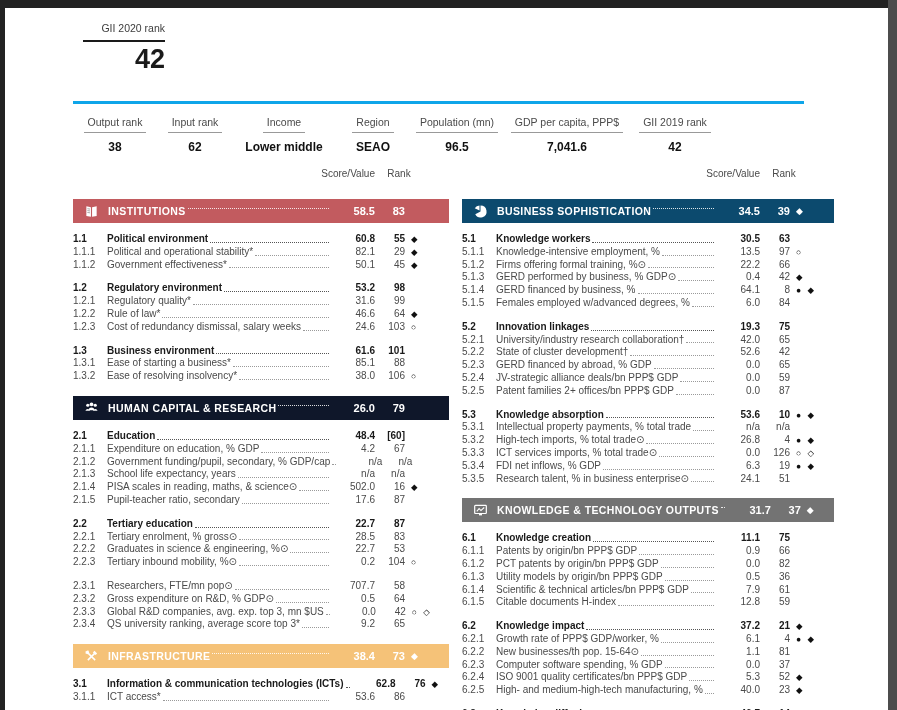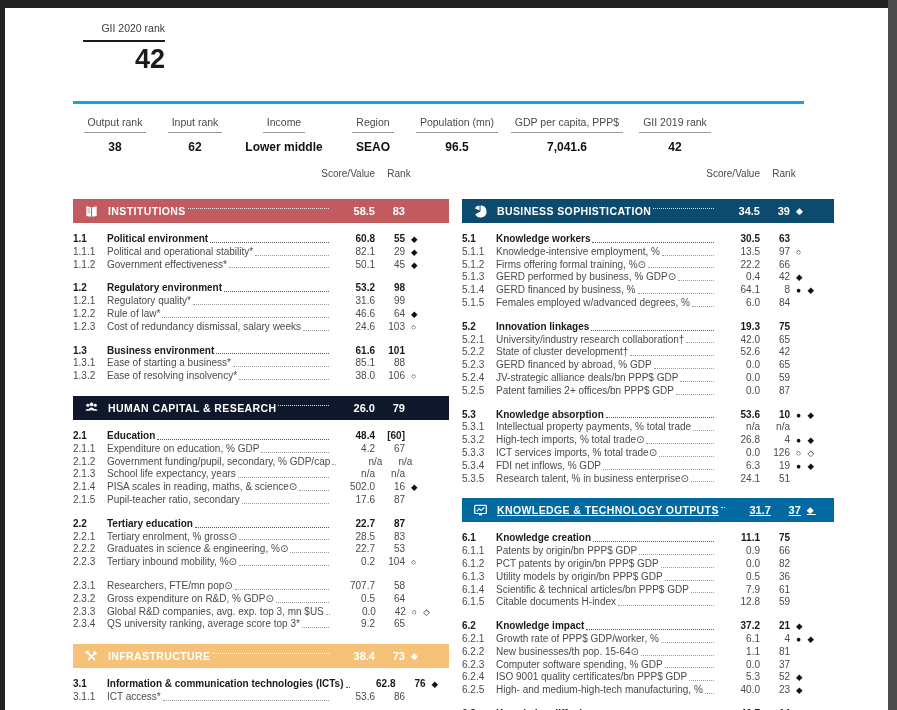--- a/index.html
+++ b/index.html
@@ -563,21 +563,21 @@
                 <span class="rnum">5.3.5</span>
                 <span class="rname">Research talent, % in business enterprise⊙</span>
                 <span class="rdots"></span>
                 <span class="rval">24.1</span>
                 <span class="rrank">51</span>
                 <span class="rmark"></span>
               </div>
             </div>
           </div>
           <div class="secwrap">
-            <div class="secbar" style="background: #0369a1; text-decoration: underline;">
+            <div class="secbar" style="background: #737373;">
               <span class="icon"><svg viewBox="0 0 16 16" width="15" height="15">
                   <rect x="1.8" y="2.6" width="12.4" height="8.6" rx="0.8" fill="none" stroke="#fff" stroke-width="1.3"></rect>
                   <polyline points="4,9 6.5,6 8.5,8 12,4.8" fill="none" stroke="#fff" stroke-width="1.1"></polyline>
                   <rect x="6.4" y="11.6" width="3.2" height="1.6" fill="#fff"></rect>
                 </svg></span>
               <span class="stitle">KNOWLEDGE &amp; TECHNOLOGY OUTPUTS</span>
               <span class="rdots"></span>
               <span class="rval">31.7</span>
               <span class="rrank">37</span>
               <span class="rmark">◆</span>

